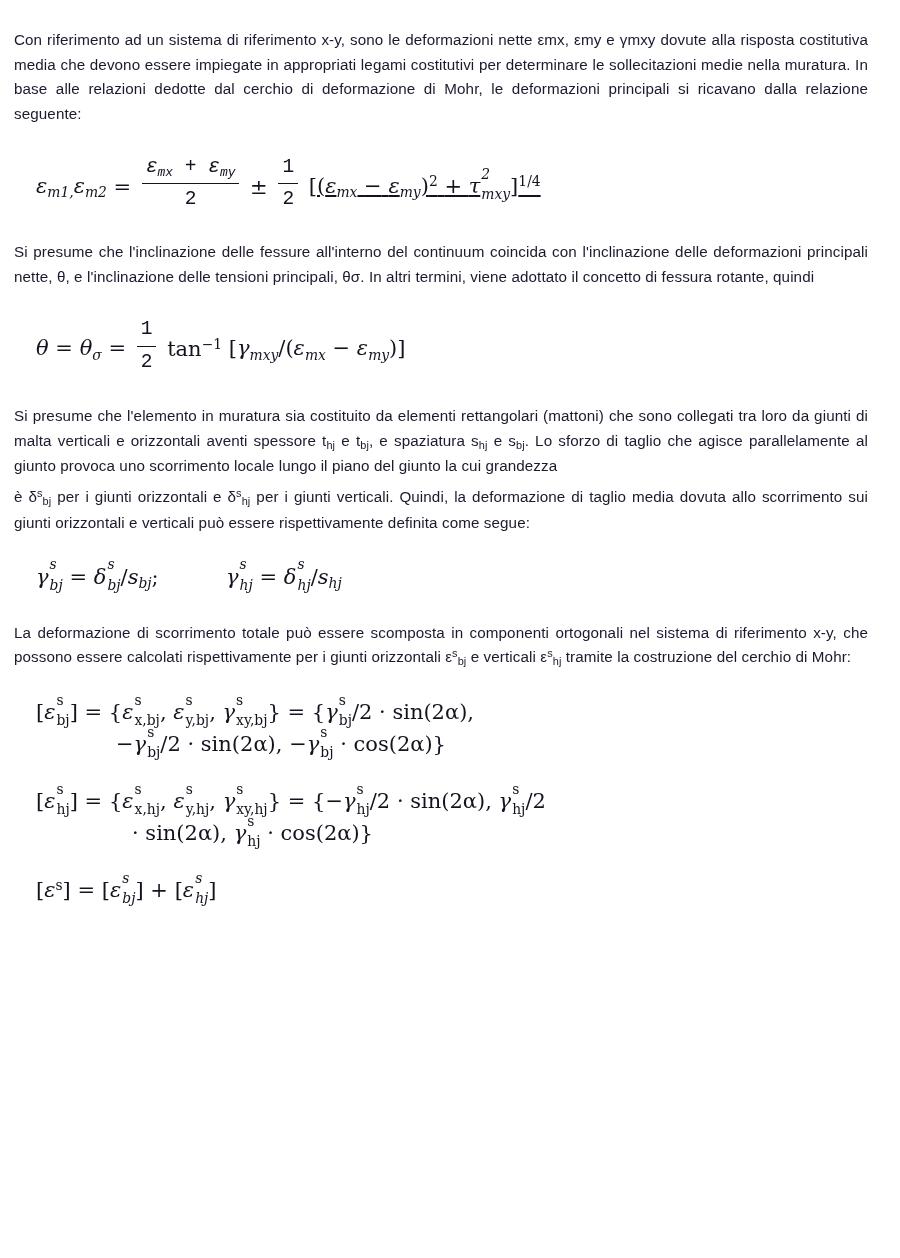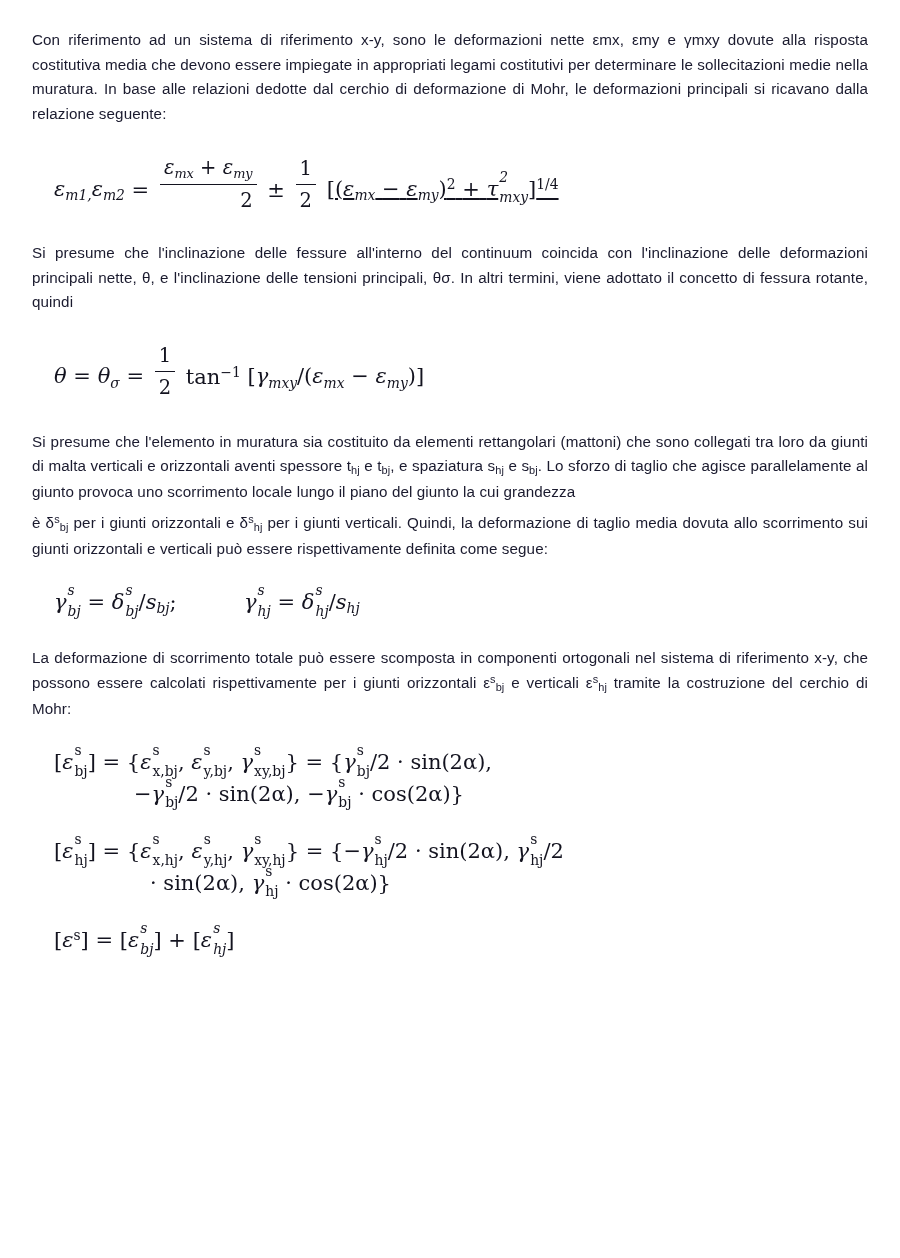--- a/index.html
+++ b/index.html
@@ -9,21 +9,21 @@
   body {
     width: 900px;
     min-height: 1258px;
     background: #ffffff;
     font-family: "Liberation Sans", sans-serif;
   }
   .page {
     width: 900px;
     min-height: 1258px;
     box-sizing: border-box;
-    padding: 28px 32px 10px 32px;
+    padding: 28px 32px 10px 14px;
     position: relative;
   }
   .para {
     color: #1a1a2e;
     font-size: 15.2px;
     line-height: 1.62;
     text-align: justify;
     margin: 0 0 6px 0;
     letter-spacing: 0.1px;
   }
@@ -47,22 +47,23 @@
     padding-left: 22px;
     font-size: 21px;
     line-height: 1.5;
   }
   .math .it {
     font-style: italic;
   }
   .frac {
     display: inline-block;
     vertical-align: -0.52em;
-    text-align: right;
+    text-align: center;
     margin: 0 4px;
+    font-family: Liberation Mono, monospace;
   }
   .frac .num {
     display: block;
     padding: 0 4px 1px 4px;
     border-bottom: 1.4px solid #13131f;
     font-size: 0.93em;
   }
   .frac .den {
     display: block;
     padding: 1px 4px 0 4px;

